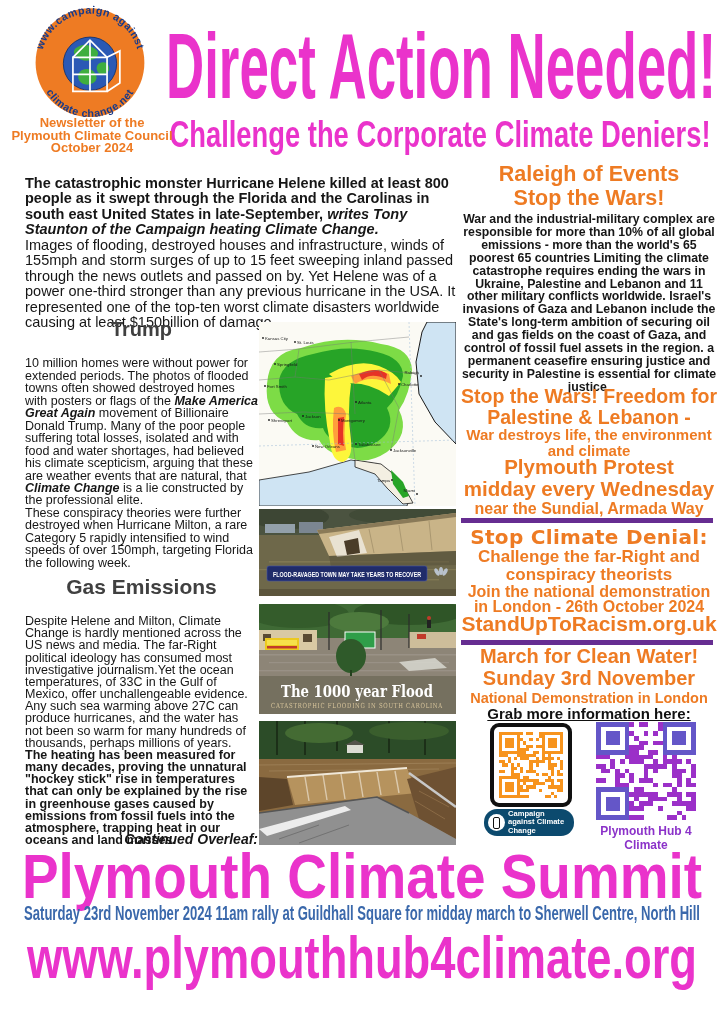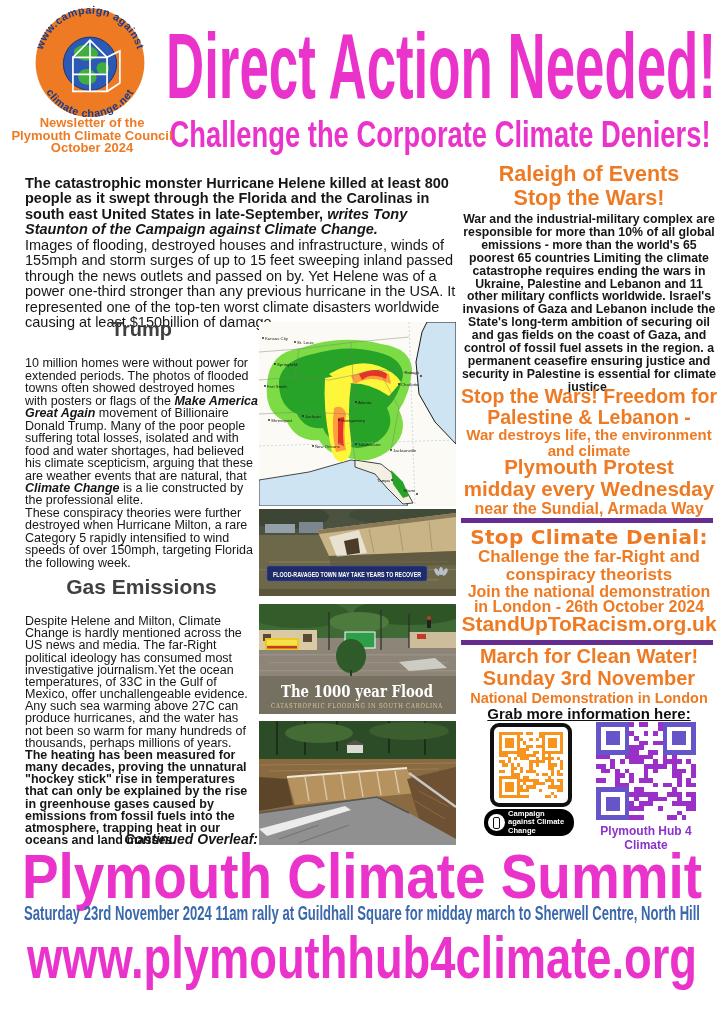--- a/index.html
+++ b/index.html
@@ -50,21 +50,21 @@
   #denial-d{top:585px;font-size:16px;line-height:14.8px;}
   #denial-url{top:612px;font-size:21px;cursor:pointer;}
   #water-h{top:646px;font-size:20px;line-height:21.5px;white-space:pre-line;}
   #water-s{top:690px;font-size:14.5px;}
   #grab{top:705px;font-size:15px;color:#111;text-decoration:underline;}
 
   
   #qr1{left:490px;top:723px;width:82px;height:84px;border:4px solid #101010;border-radius:9px;
        background:#fff;box-sizing:border-box;padding:5px;}
   #qr1 svg,#qr2 svg{display:block;width:100%;height:100%;}
-  #qr1-pill{left:484px;top:809px;width:90px;height:27px;background:#000000;border-radius:13px;
+  #qr1-pill{left:484px;top:809px;width:90px;height:27px;background:#0c4a6e;border-radius:13px;
             display:flex;align-items:center;gap:3px;padding:0 4px;box-sizing:border-box;}
   .phone-circle{width:17px;height:17px;border-radius:50%;background:#fff;flex:0 0 auto;
                 display:flex;align-items:center;justify-content:center;}
   .phone-body{width:7px;height:12px;border:1.5px solid #101010;border-radius:2px;box-sizing:border-box;}
   #qr1-label{color:#fff;font-weight:bold;font-size:7.6px;line-height:8.2px;text-align:left;}
   #qr2{left:596px;top:722px;width:100px;height:98px;}
   #qr2-label{left:580px;top:824px;width:132px;text-align:center;font-weight:bold;font-size:12px;color:#8b32c9;}
 
   
   .textlayer{left:0;width:724px;pointer-events:none;}
@@ -108,21 +108,21 @@
     </svg>
   </div>
 
   <div class="abs" id="newsletter">
     <div>Newsletter of the</div>
     <div>Plymouth Climate Council</div>
     <div>October 2024</div>
   </div>
 
   <div class="abs pre" id="intro">
-    <span class="b">The catastrophic monster Hurricane Helene killed at least 800 people as it swept through the Florida and the Carolinas in south east United States in late-September, </span><span class="bi">writes Tony Staunton of the Campaign against Climate Change.</span><span>
+    <span class="b">The catastrophic monster Hurricane Helene killed at least 800 people as it swept through the Florida and the Carolinas in south east United States in late-September, </span><span class="bi">writes Tony Staunton of the Campaign heating Climate Change.</span><span>
 Images of flooding, destroyed houses and infrastructure, winds of 155mph and storm surges of up to 15 feet sweeping inland passed through the news outlets and passed on by. Yet Helene was of a power one-third stronger than any previous hurricane in the USA. It represented one of the top-ten worst climate disasters worldwide causing at least $150billion of damage.</span>
   </div>
 
   <div class="abs lcol pinkhead" id="trump-h">Trump</div>
   <div class="abs lcol" id="trump-b">
     <span>10 million homes were without power for extended periods. The photos of flooded towns often showed destroyed homes with posters or flags of the </span><span class="bi">Make America Great Again</span><span> movement of Billionaire Donald Trump. Many of the poor people suffering total losses, isolated and with food and water shortages, had believed his climate scepticism, arguing that these are weather events that are natural, that </span><span class="bi">Climate Change</span><span> is a lie constructed by the professional elite.
 These conspiracy theories were further destroyed when Hurricane Milton, a rare Category 5 rapidly intensified to wind speeds of over 150mph, targeting Florida the following week.</span>
   </div>
   <div class="abs lcol pinkhead" id="gas-h">Gas Emissions</div>
   <div class="abs lcol" id="gas-b">

